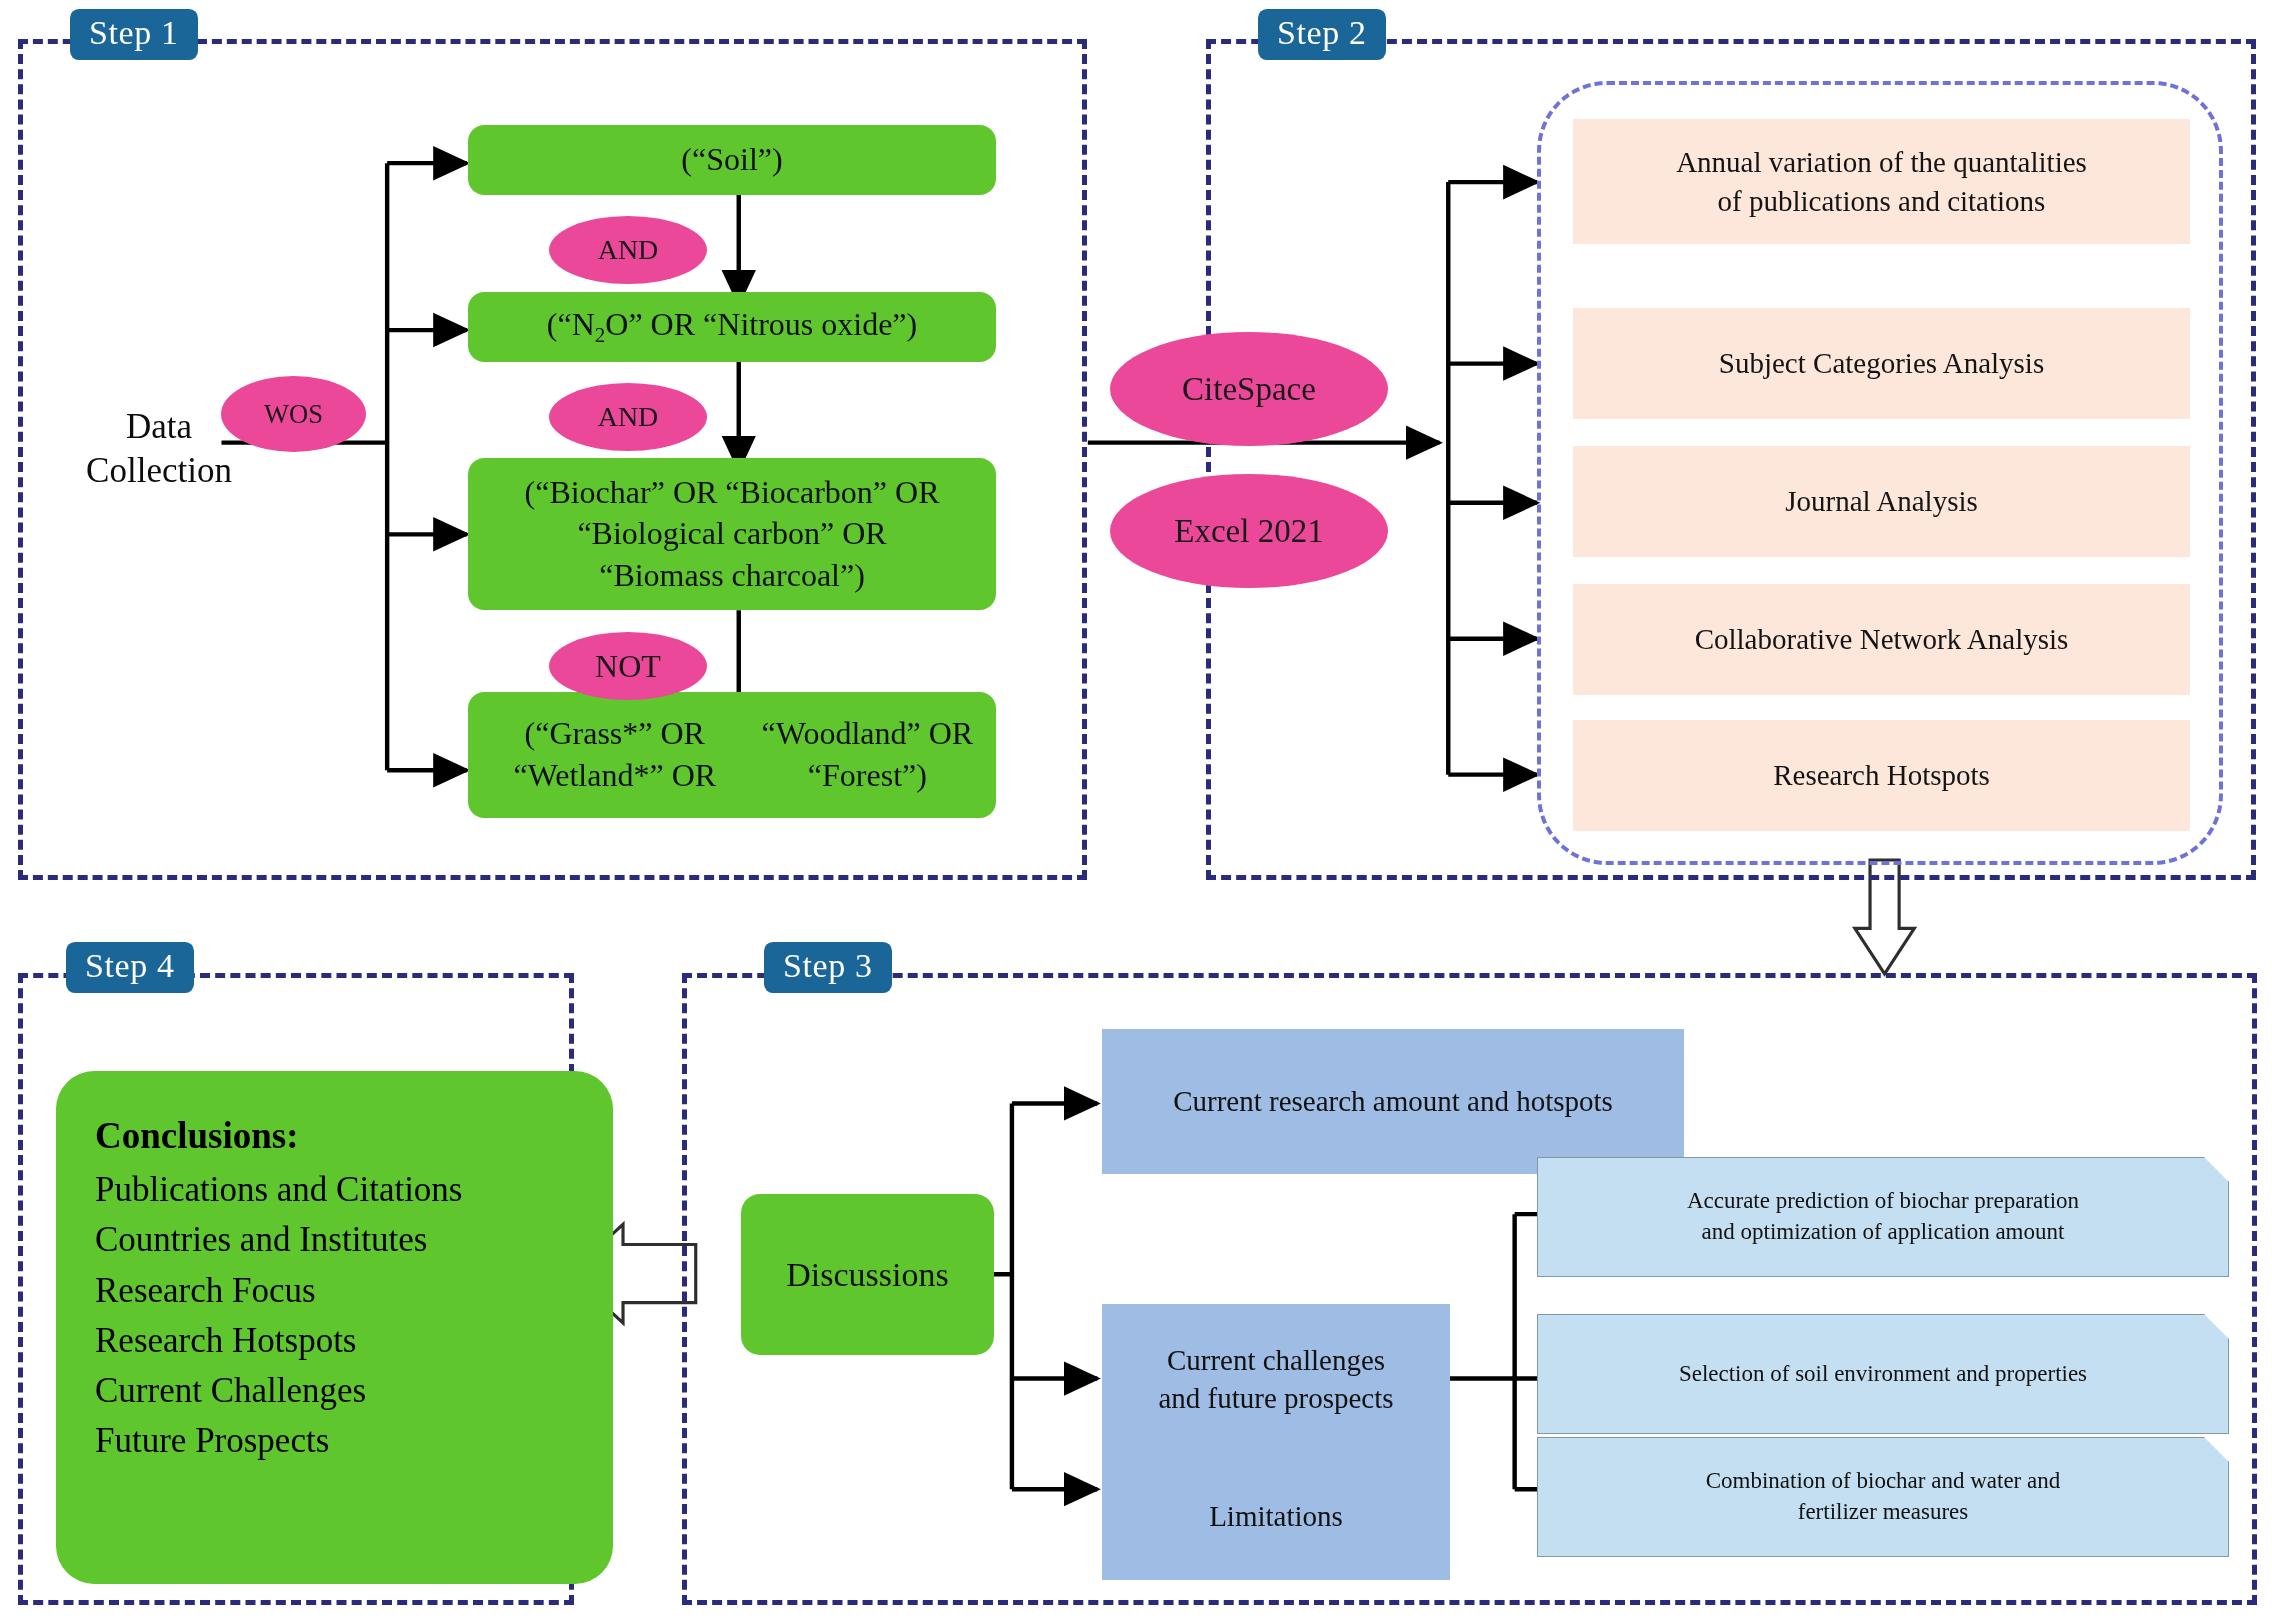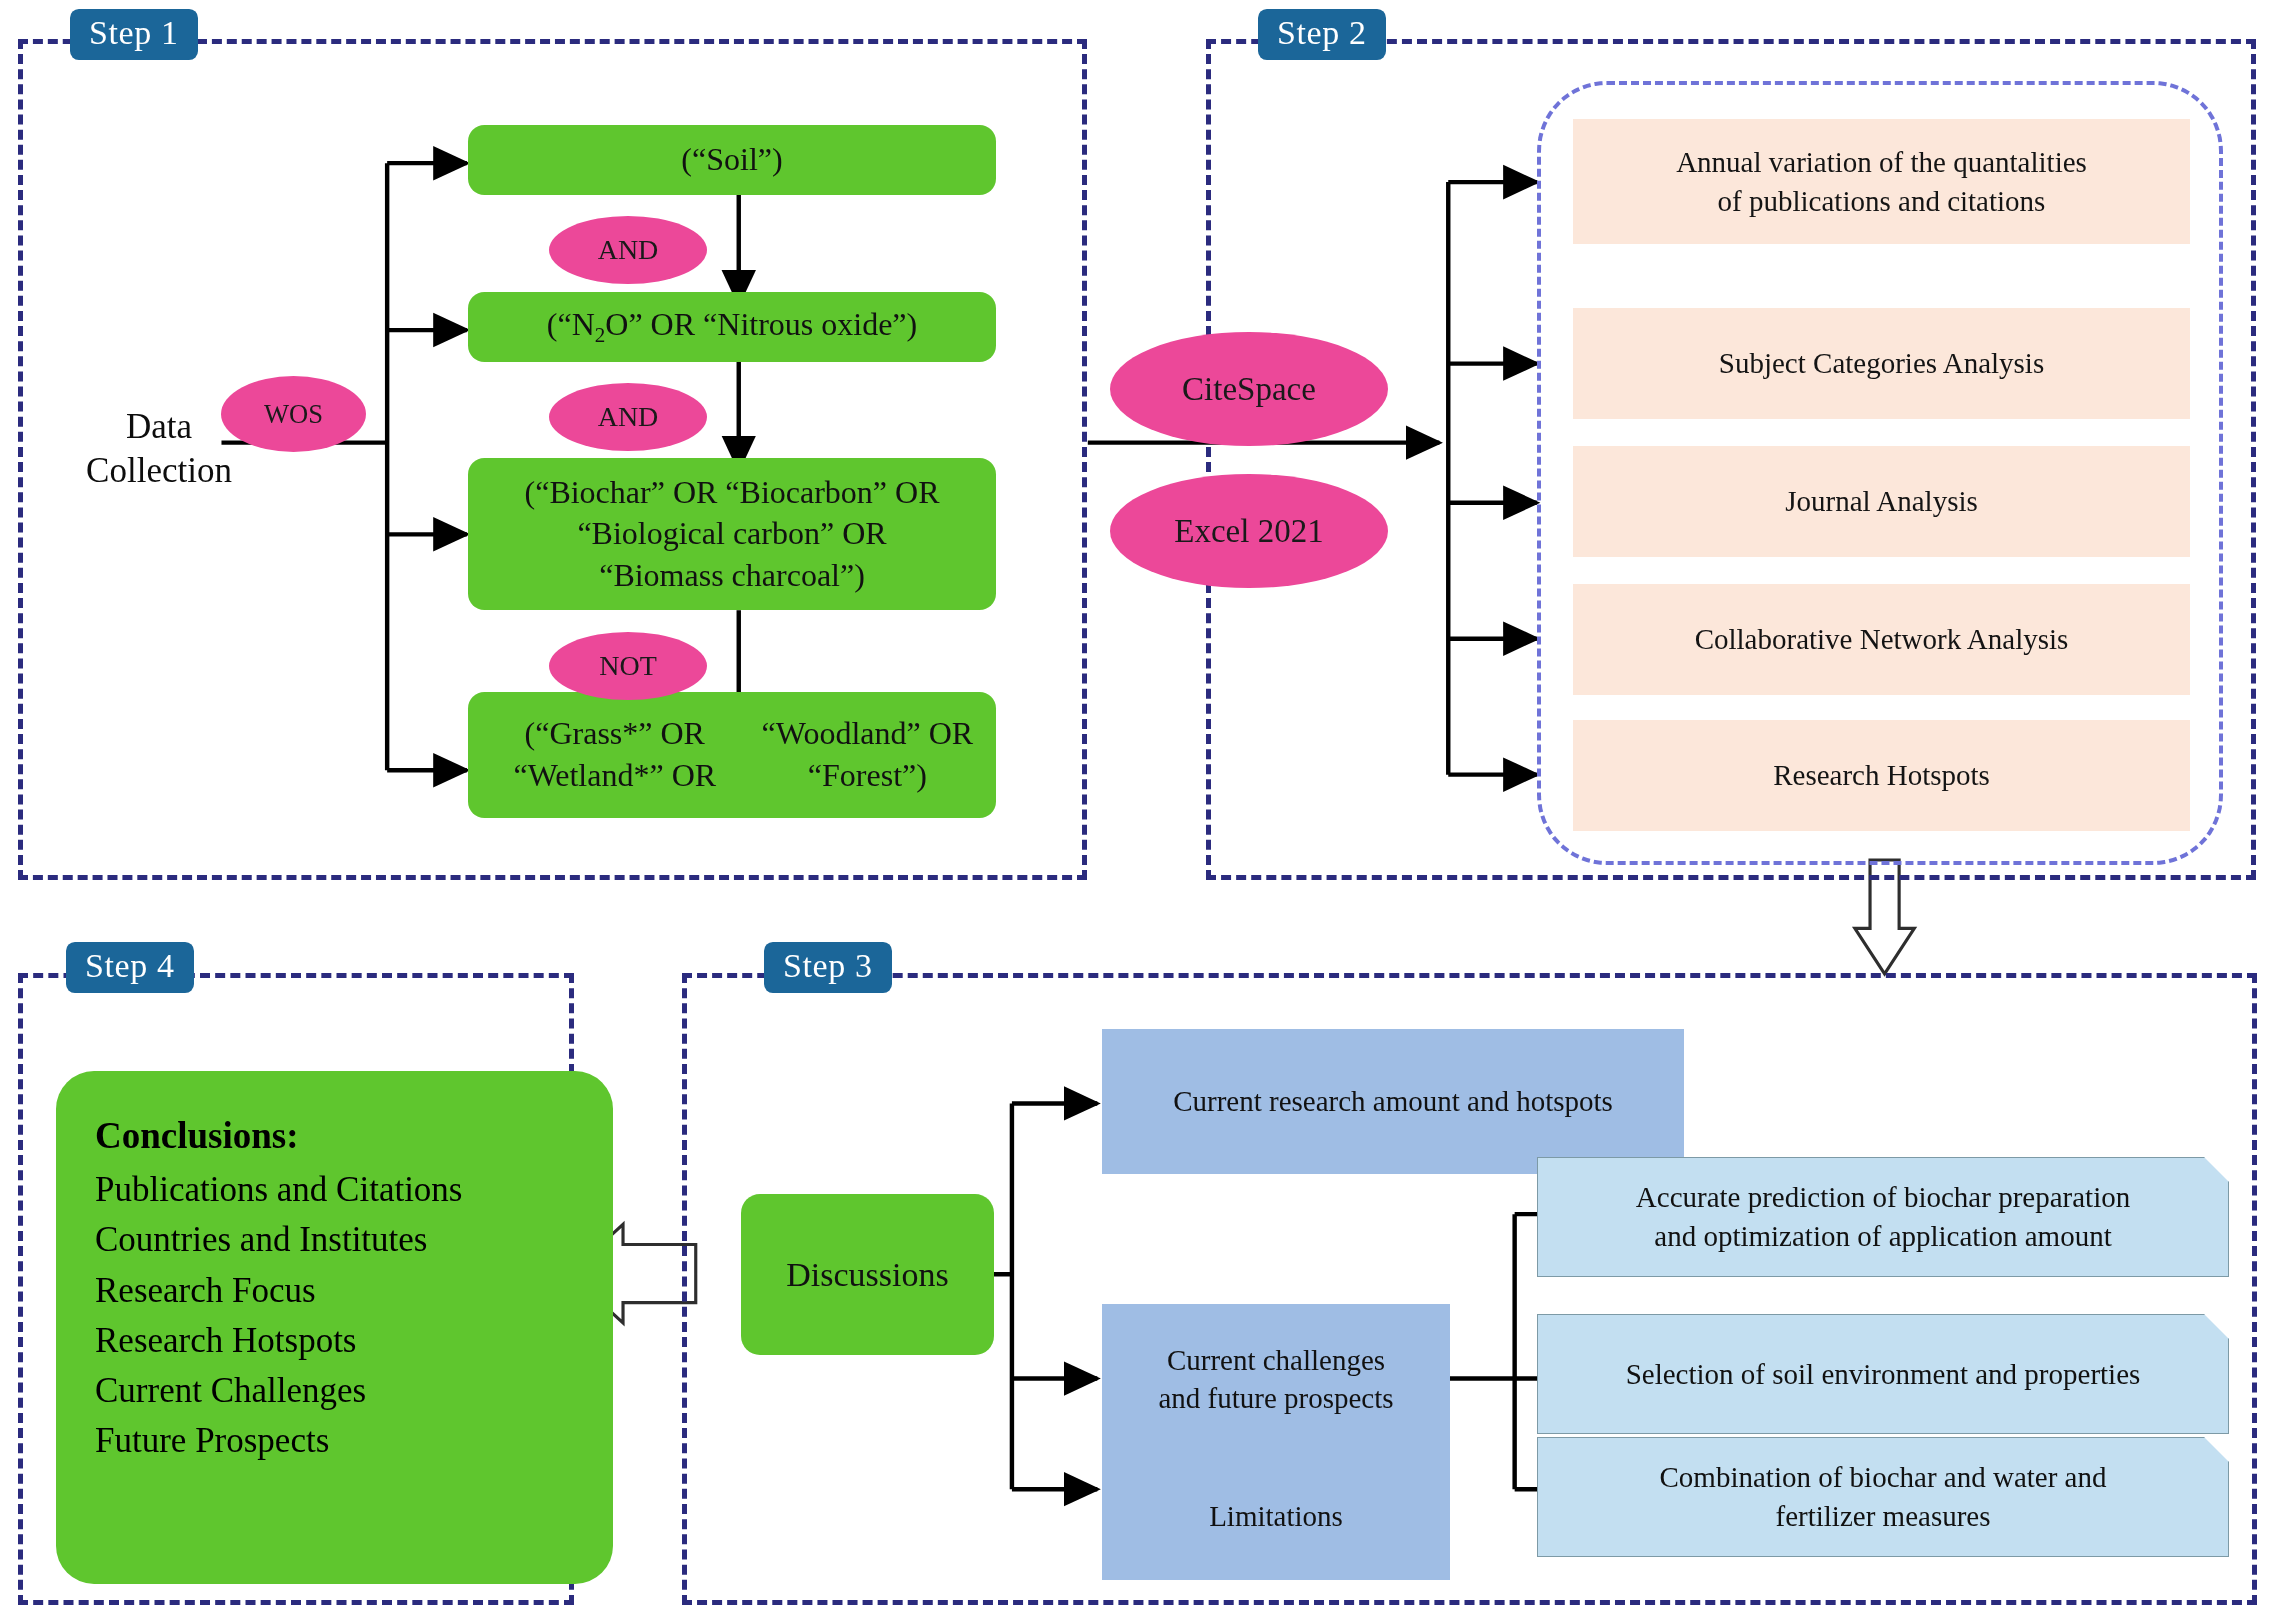--- a/index.html
+++ b/index.html
@@ -126,21 +126,21 @@
     background: #9fbde4;
     color: #111111;
     font-size: 29px;
     line-height: 1.30;
   }
   
   .lightblue-box {
     position: absolute;
     background: #c3dff1;
     color: #111111;
-    font-size: 29px;
+    font-size: 23px;
     line-height: 1.33;
     display: flex;
     align-items: center;
     justify-content: center;
     text-align: center;
     z-index: 20;
     box-sizing: border-box;
     border: 1.9px solid #7d9aa6;
     clip-path: polygon(0 0, calc(100% - 25px) 0, 100% 25px, 100% 100%, 0 100%);
     padding: 0 16.4px;
@@ -246,21 +246,21 @@
   <div class="ellipse" style="left:549px; top:383px; width:158px; height:68px; font-size:28px;">
     <span>AND</span>
   </div>
 
   <div class="node green-box" style="left:468px; top:458px; width:528px; height:152px; flex-direction:column;">
     <span>(“Biochar” OR “Biocarbon” OR</span>
     <span>“Biological carbon” OR</span>
     <span>“Biomass charcoal”)</span>
   </div>
 
-  <div class="ellipse" style="left:549px; top:632px; width:158px; height:68px; font-size:28px;">
+  <div class="ellipse" style="left:549px; top:632px; width:158px; height:68px; font-size:32px;">
     <span>NOT</span>
   </div>
 
   <div class="node green-box" style="left:468px; top:692px; width:528px; height:126px; flex-direction:row;">
     <span>(“Grass*” OR “Wetland*” OR</span>
     <span>“Woodland” OR “Forest”)</span>
   </div>
 
   <div class="step-frame" style="left:1206px; top:39px; width:1050px; height:841px;"></div>
   <div class="step-badge" style="left:1258px; top:8.9px;">Step 2</div>

